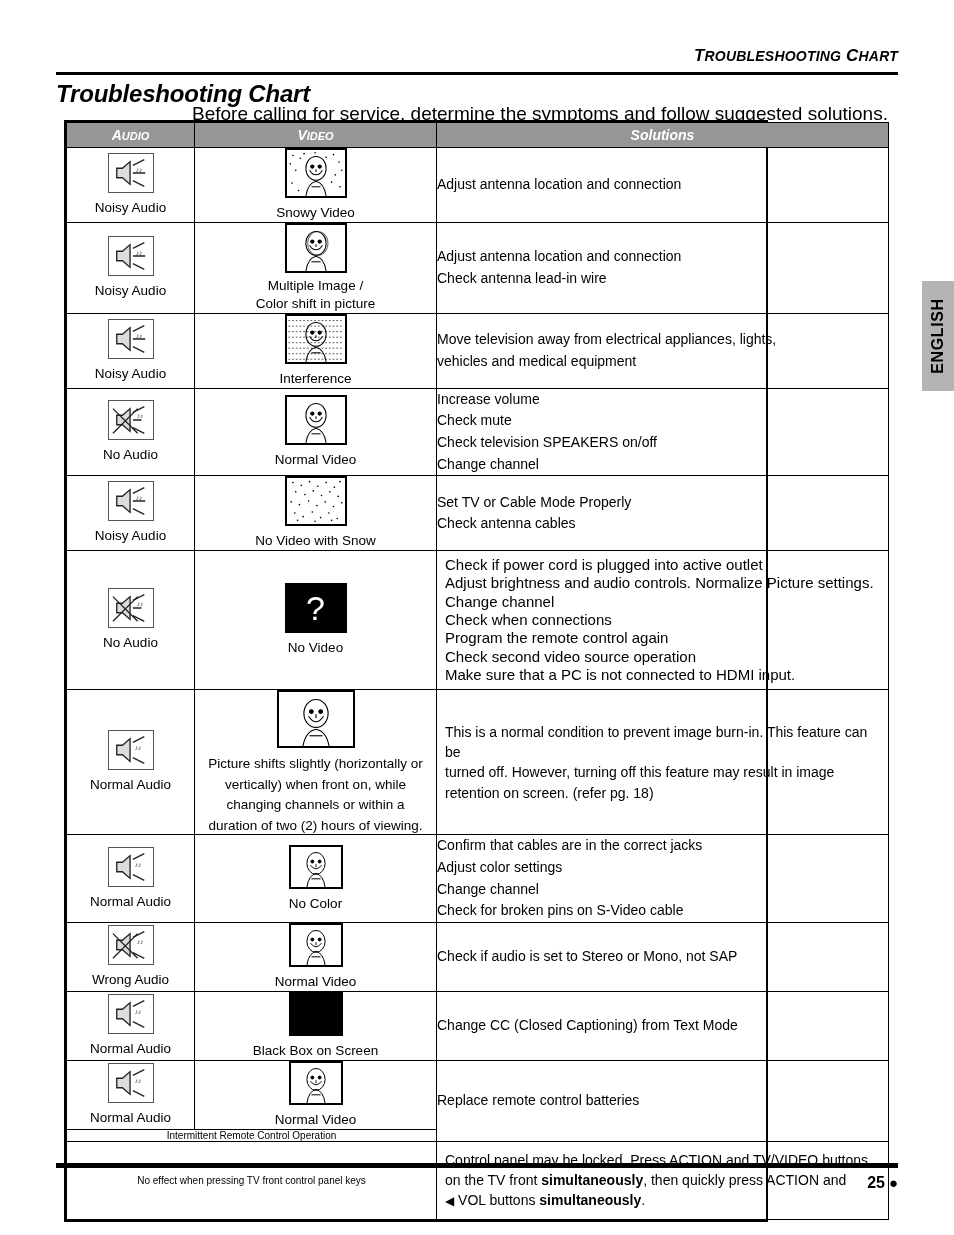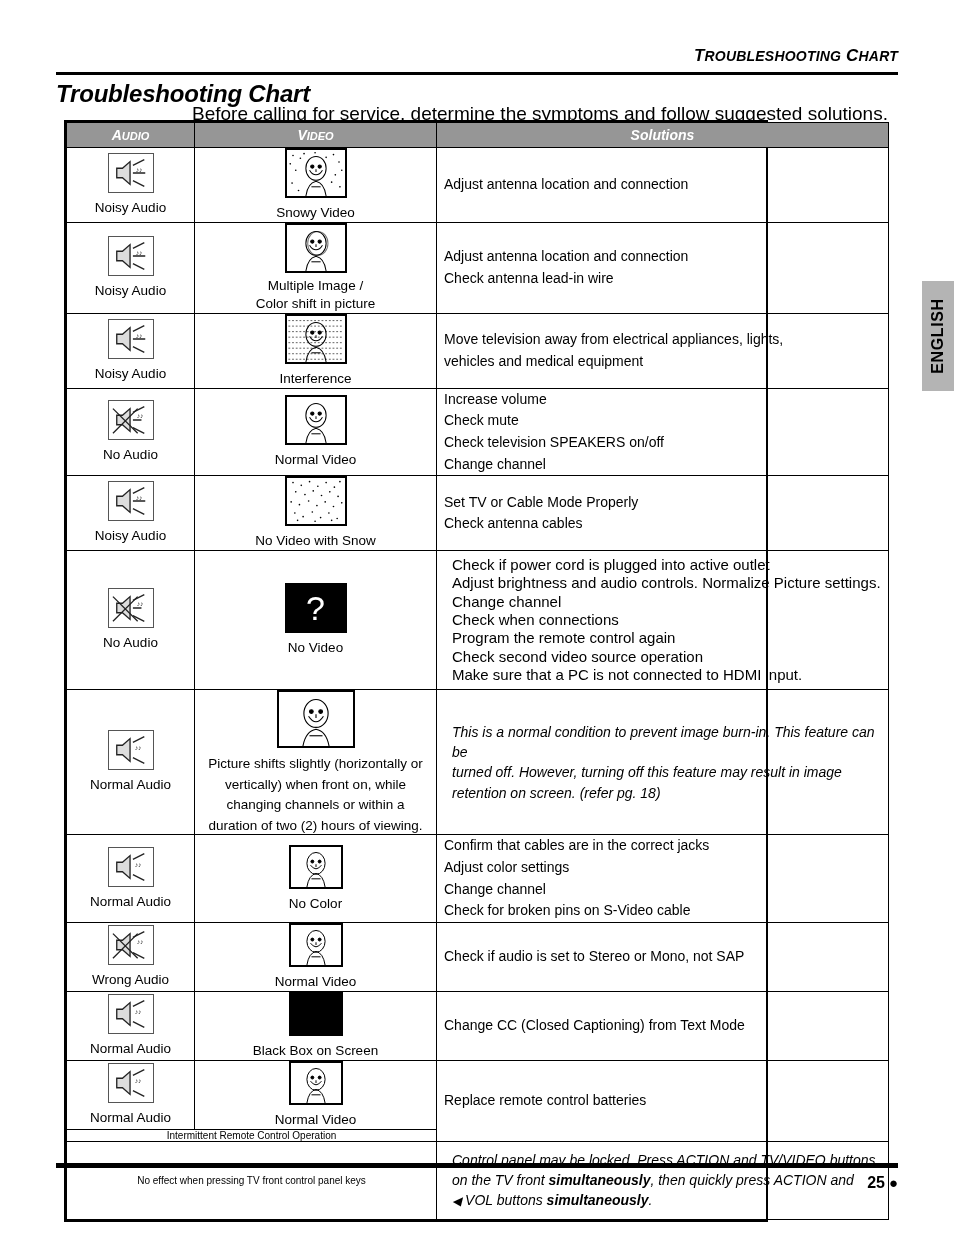--- a/index.html
+++ b/index.html
@@ -136,23 +136,22 @@
     line-height: 1.55;
   }
   td.sol.dense {
     line-height: 1.22;
     font-size: 15px;
     padding: 5px 0 5px 8px;
   }
   td.sol.para {
     line-height: 1.45;
     padding: 8px 10px 8px 8px;
-    font-style: italic;
-  }
-  td.sol .ln { white-space: nowrap; margin-left: 7px; }
+  }
+  td.sol .ln { white-space: nowrap; }
   td.sol.para .ln { white-space: normal; }
 
   .merged-label {
     text-align: center;
     font-size: 10px;
     padding: 6px 4px;
   }
 
   
   .ico {

